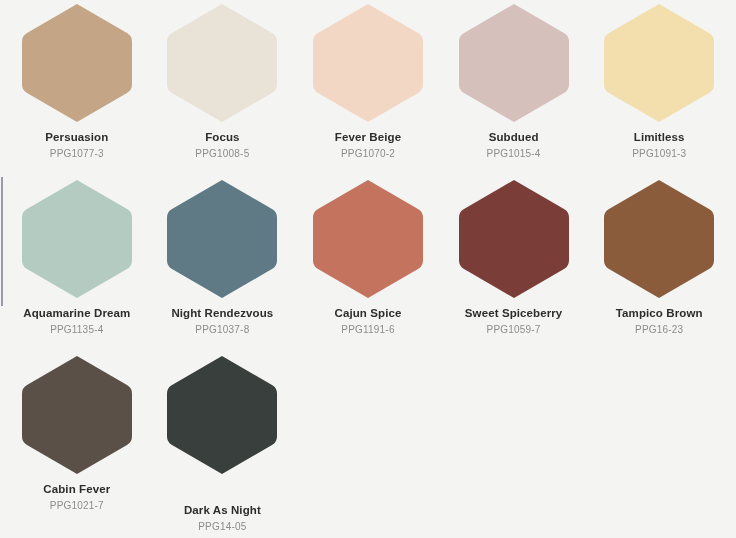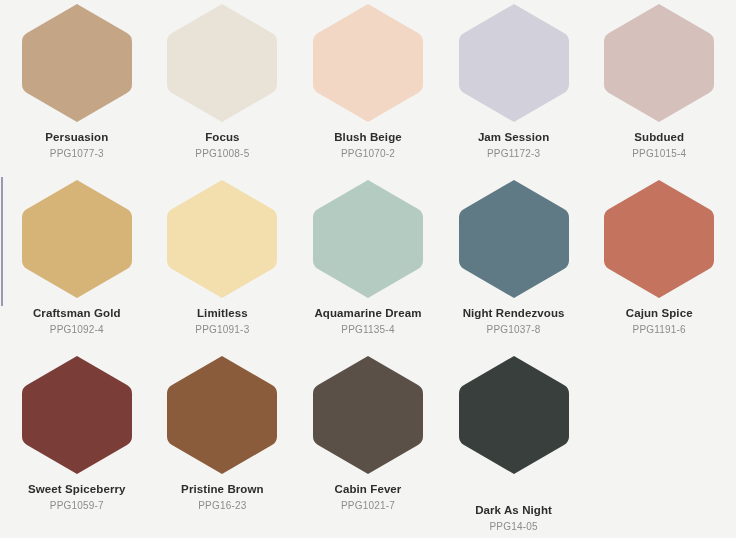--- a/index.html
+++ b/index.html
@@ -120,53 +120,35 @@
       <div class="swatch-name" style="color: rgb(45, 45, 45);">Focus</div>
       <div class="swatch-code" style="color: rgb(140, 140, 140);">PPG1008-5</div>
     </div>
 
     <div class="swatch-cell">
       <div class="hex-wrap">
         <svg class="hex-shape" viewBox="0 0 124 122">
           <path d="M62 2 L112 31 A10 10 0 0 1 117 40 L117 82 A10 10 0 0 1 112 91 L62 120 L12 91 A10 10 0 0 1 7 82 L7 40 A10 10 0 0 1 12 31 Z" fill="#f3d7c5"></path>
         </svg>
       </div>
-      <div class="swatch-name" style="color: rgb(45, 45, 45);">Blush Beige</div>
+      <div class="swatch-name" style="color: rgb(45, 45, 45);">Fever Beige</div>
       <div class="swatch-code" style="color: rgb(140, 140, 140);">PPG1070-2</div>
     </div>
 
-    <div class="swatch-cell">
-      <div class="hex-wrap">
-        <svg class="hex-shape" viewBox="0 0 124 122">
-          <path d="M62 2 L112 31 A10 10 0 0 1 117 40 L117 82 A10 10 0 0 1 112 91 L62 120 L12 91 A10 10 0 0 1 7 82 L7 40 A10 10 0 0 1 12 31 Z" fill="#d2d1db"></path>
-        </svg>
-      </div>
-      <div class="swatch-name" style="color: rgb(45, 45, 45);">Jam Session</div>
-      <div class="swatch-code" style="color: rgb(140, 140, 140);">PPG1172-3</div>
-    </div>
 
     <div class="swatch-cell">
       <div class="hex-wrap">
         <svg class="hex-shape" viewBox="0 0 124 122">
           <path d="M62 2 L112 31 A10 10 0 0 1 117 40 L117 82 A10 10 0 0 1 112 91 L62 120 L12 91 A10 10 0 0 1 7 82 L7 40 A10 10 0 0 1 12 31 Z" fill="#d5c0bc"></path>
         </svg>
       </div>
       <div class="swatch-name" style="color: rgb(45, 45, 45);">Subdued</div>
       <div class="swatch-code" style="color: rgb(140, 140, 140);">PPG1015-4</div>
     </div>
 
-    <div class="swatch-cell">
-      <div class="hex-wrap">
-        <svg class="hex-shape" viewBox="0 0 124 122">
-          <path d="M62 2 L112 31 A10 10 0 0 1 117 40 L117 82 A10 10 0 0 1 112 91 L62 120 L12 91 A10 10 0 0 1 7 82 L7 40 A10 10 0 0 1 12 31 Z" fill="#d6b377"></path>
-        </svg>
-      </div>
-      <div class="swatch-name" style="color: rgb(45, 45, 45);">Craftsman Gold</div>
-      <div class="swatch-code" style="color: rgb(140, 140, 140);">PPG1092-4</div>
-    </div>
 
     <div class="swatch-cell">
       <div class="hex-wrap">
         <svg class="hex-shape" viewBox="0 0 124 122">
           <path d="M62 2 L112 31 A10 10 0 0 1 117 40 L117 82 A10 10 0 0 1 112 91 L62 120 L12 91 A10 10 0 0 1 7 82 L7 40 A10 10 0 0 1 12 31 Z" fill="#f3dfae"></path>
         </svg>
       </div>
       <div class="swatch-name" style="color: rgb(45, 45, 45);">Limitless</div>
       <div class="swatch-code" style="color: rgb(140, 140, 140);">PPG1091-3</div>
     </div>
@@ -211,21 +193,21 @@
       <div class="swatch-name" style="color: rgb(45, 45, 45);">Sweet Spiceberry</div>
       <div class="swatch-code" style="color: rgb(140, 140, 140);">PPG1059-7</div>
     </div>
 
     <div class="swatch-cell">
       <div class="hex-wrap">
         <svg class="hex-shape" viewBox="0 0 124 122">
           <path d="M62 2 L112 31 A10 10 0 0 1 117 40 L117 82 A10 10 0 0 1 112 91 L62 120 L12 91 A10 10 0 0 1 7 82 L7 40 A10 10 0 0 1 12 31 Z" fill="#8b5c3c"></path>
         </svg>
       </div>
-      <div class="swatch-name" style="color: rgb(45, 45, 45);">Pristine Brown</div>
+      <div class="swatch-name" style="color: rgb(45, 45, 45);">Tampico Brown</div>
       <div class="swatch-code" style="color: rgb(140, 140, 140);">PPG16-23</div>
     </div>
 
     <div class="swatch-cell">
       <div class="hex-wrap">
         <svg class="hex-shape" viewBox="0 0 124 122">
           <path d="M62 2 L112 31 A10 10 0 0 1 117 40 L117 82 A10 10 0 0 1 112 91 L62 120 L12 91 A10 10 0 0 1 7 82 L7 40 A10 10 0 0 1 12 31 Z" fill="#5a5047"></path>
         </svg>
       </div>
       <div class="swatch-name" style="color: rgb(45, 45, 45);">Cabin Fever</div>

